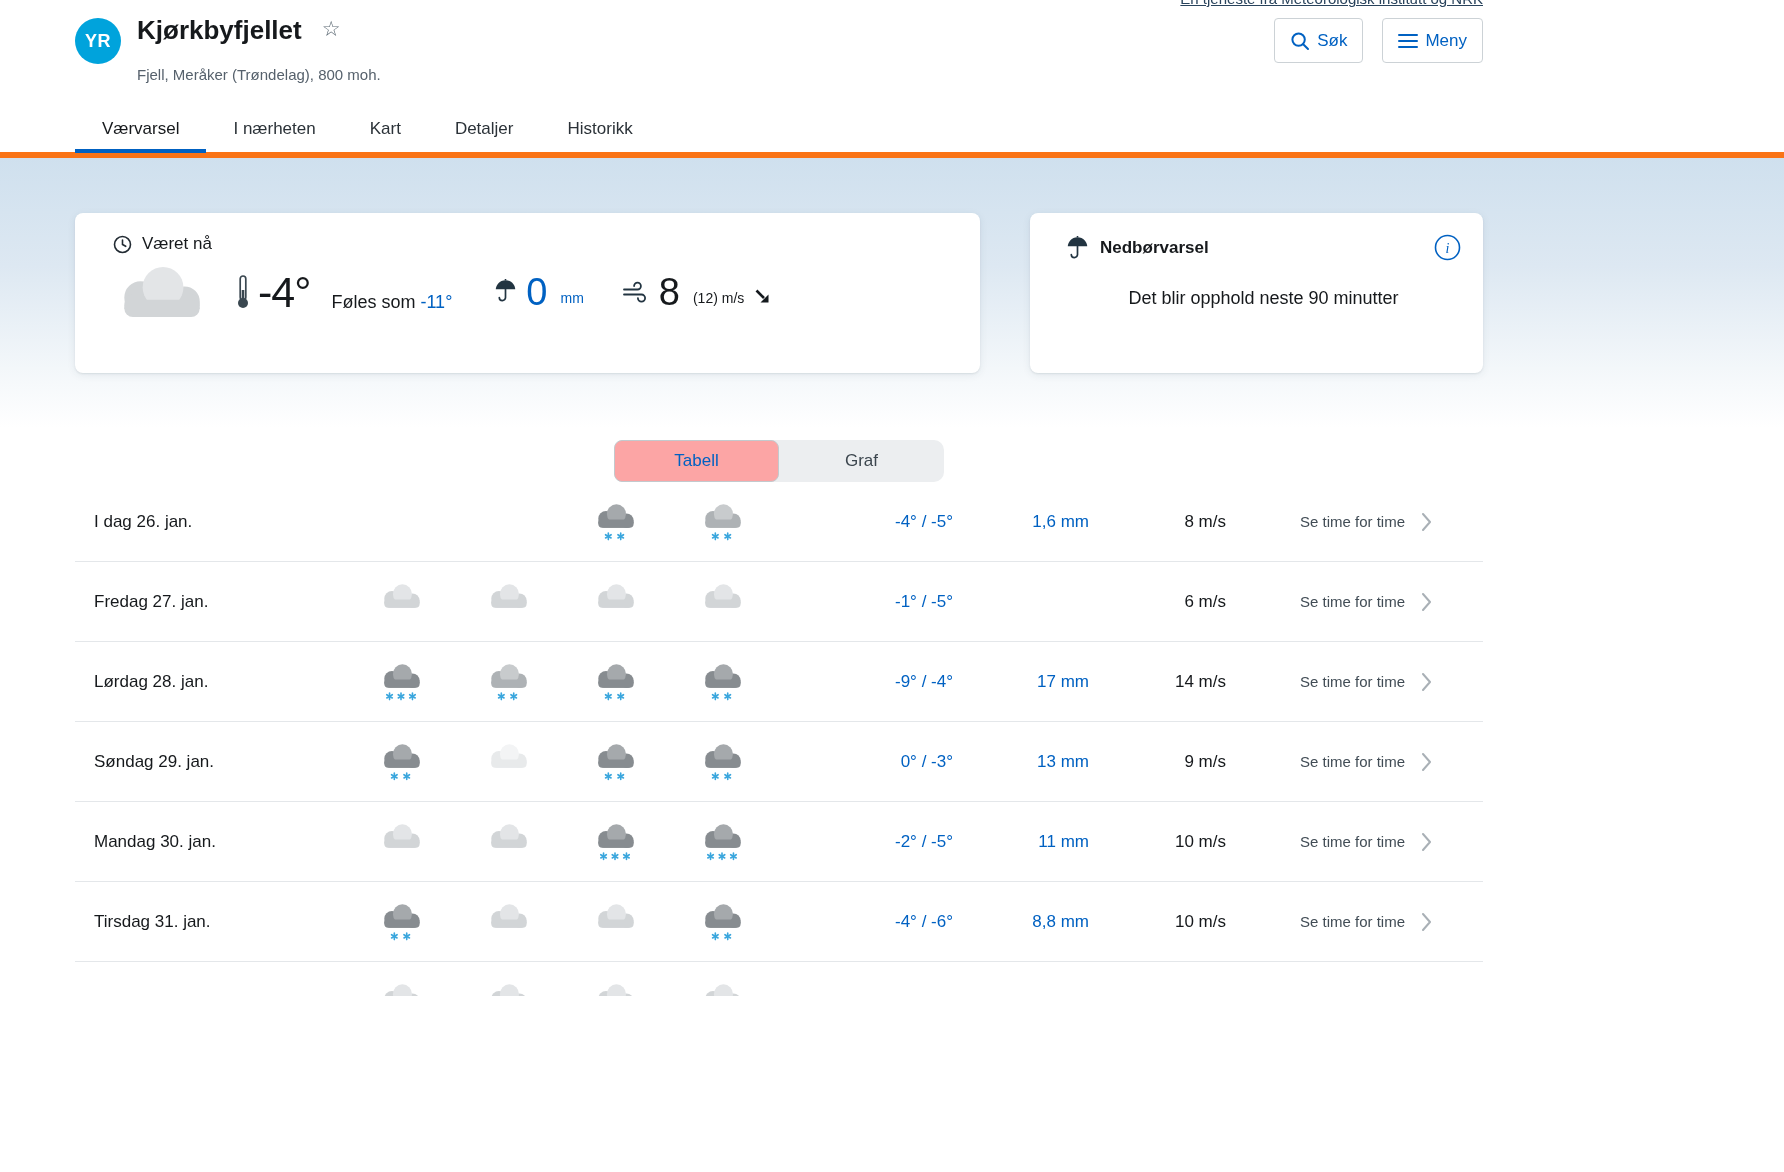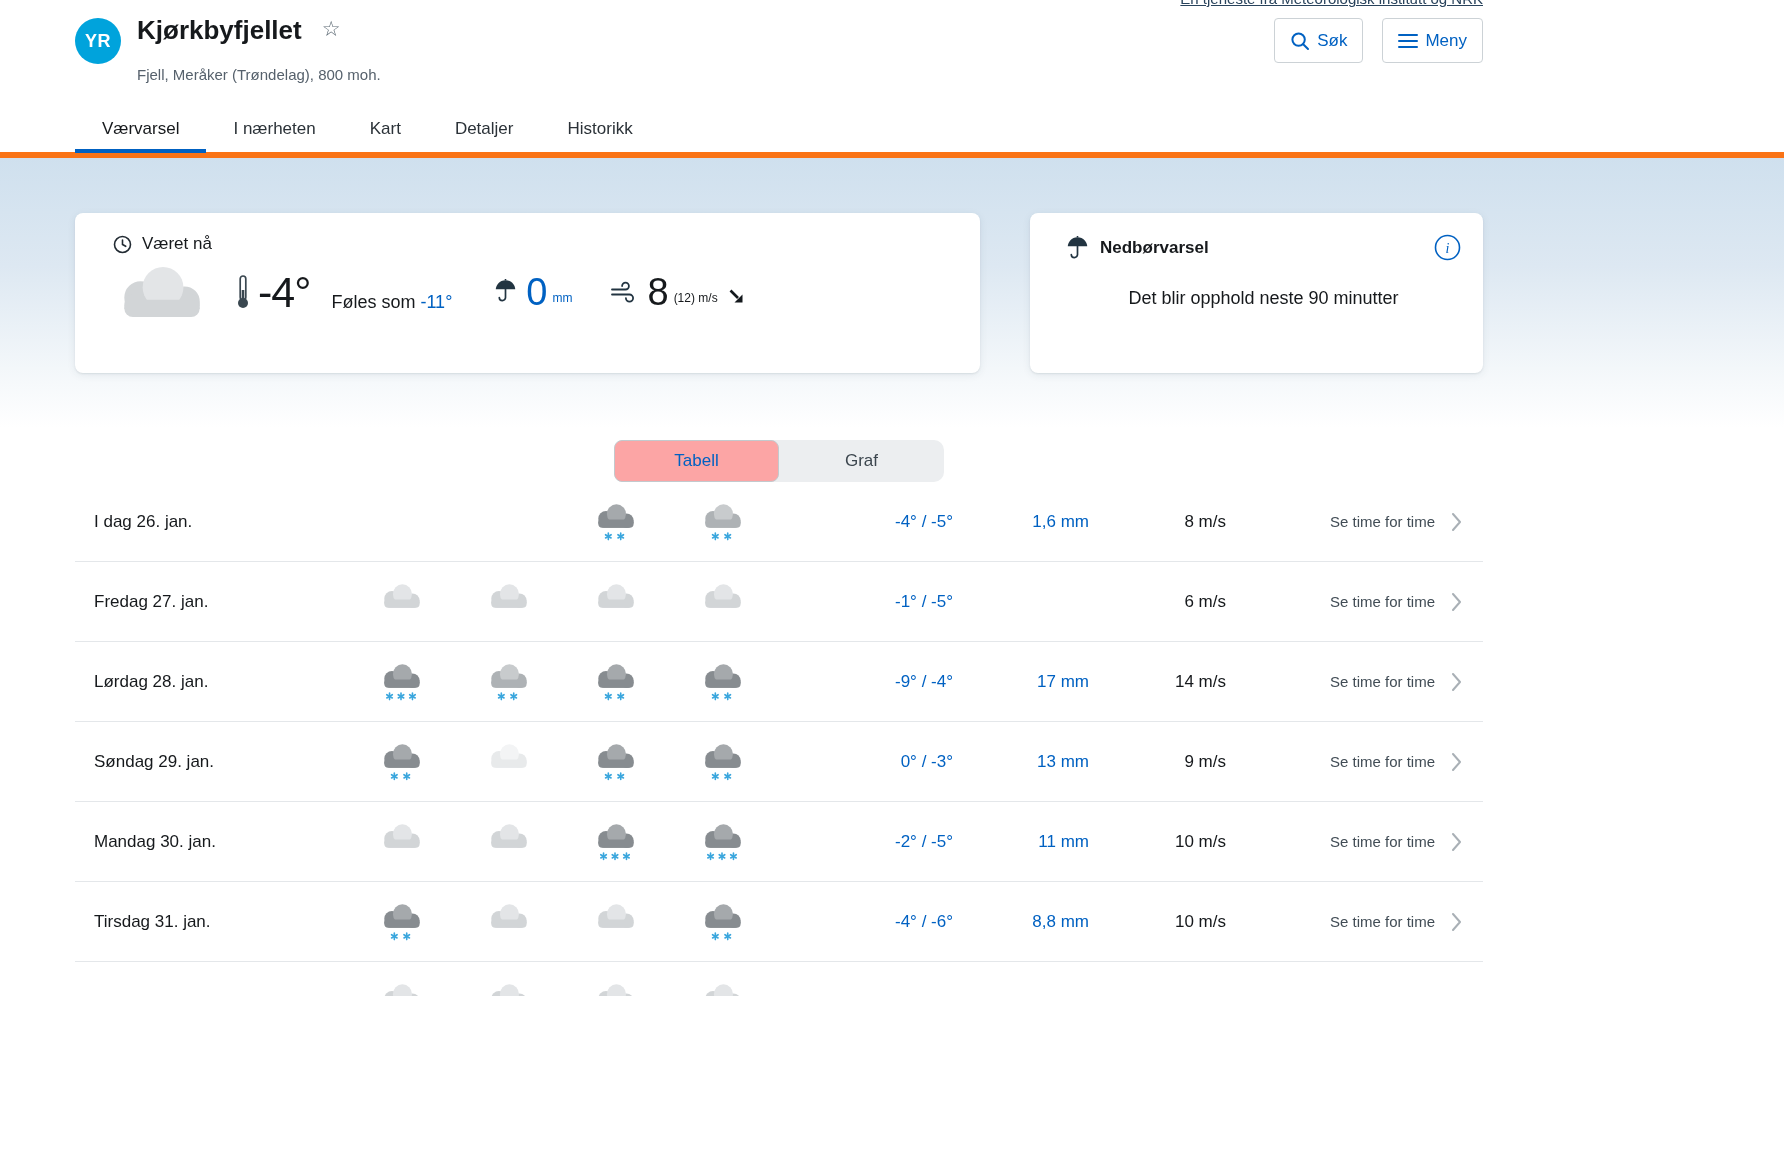--- a/index.html
+++ b/index.html
@@ -43,21 +43,21 @@
 .now-cloud{display:flex}
 .now-temp-group{display:flex;align-items:center;gap:7px;margin-left:26px}
 .big-temp{font-size:43px;letter-spacing:-1px}
 .feels{font-size:18px;margin-left:21px;position:relative;top:10px}
 .feels .blue{margin-left:5px}
 .blue{color:var(--accent,#0061c2)}
 .group{display:flex;align-items:center}
 .now-precip{margin-left:42px}
 .now-wind{margin-left:38px}
 .bignum{font-size:38px}
-.unit{font-size:12px;margin-left:5px;position:relative;top:6px}
+.unit{font-size:14px;margin-left:13px;position:relative;top:6px}
 .now-precip svg{margin-right:9px;position:relative;top:-2px}
 .now-wind svg.windic{margin-right:10px}
 .arrow{margin-left:9px;position:relative;top:4px}
 .precip-msg{text-align:center;font-size:18px;margin-top:27px}
 .toggle-wrap{display:flex;justify-content:center;margin-top:12px}
 .toggle{display:flex;background:#eceef0;border-radius:10px}
 .seg{width:165px;height:42px;border-radius:8px;display:flex;align-items:center;
   justify-content:center;font-size:17px;color:#3c464e;cursor:pointer}
 .seg.active{background:#fca5a5;border:1px solid #c3c9cd;color:var(--accent,#0061c2)}
 .t-head,.t-row{display:grid;grid-template-columns:272px 107px 107px 107px 107px 240px 100px 185px 1fr;
@@ -67,21 +67,21 @@
 .t-row{height:80px;border-bottom:1px solid #e4e7ea;cursor:pointer}
 .t-row.partial{border-bottom:none}
 .c.day{font-size:17px;padding-left:19px}
 .c.icon{display:flex;justify-content:center;align-items:center}
 .col-center{text-align:center}
 .col-temp{text-align:right;padding-right:62px;font-size:17px}
 .col-precip{text-align:right;padding-right:26px;font-size:17px}
 .col-wind{text-align:right;padding-right:74px;font-size:17px}
 .t-head .col-temp,.t-head .col-precip,.t-head .col-wind{font-size:15px}
 .val-blue{color:var(--accent,#0061c2)}
-.c.link{display:flex;justify-content:flex-end;align-items:center;gap:17px;padding-right:21px;
+.c.link{display:flex;align-items:center;gap:17px;padding-right:21px;
   font-size:15px;color:#414c55}
 </style>
 </head>
 <body>
 
 <div class="service-line">En tjeneste fra Meteorologisk institutt og NRK</div>
 
 <header>
   <div class="inner header-inner">
     <div class="logo">

